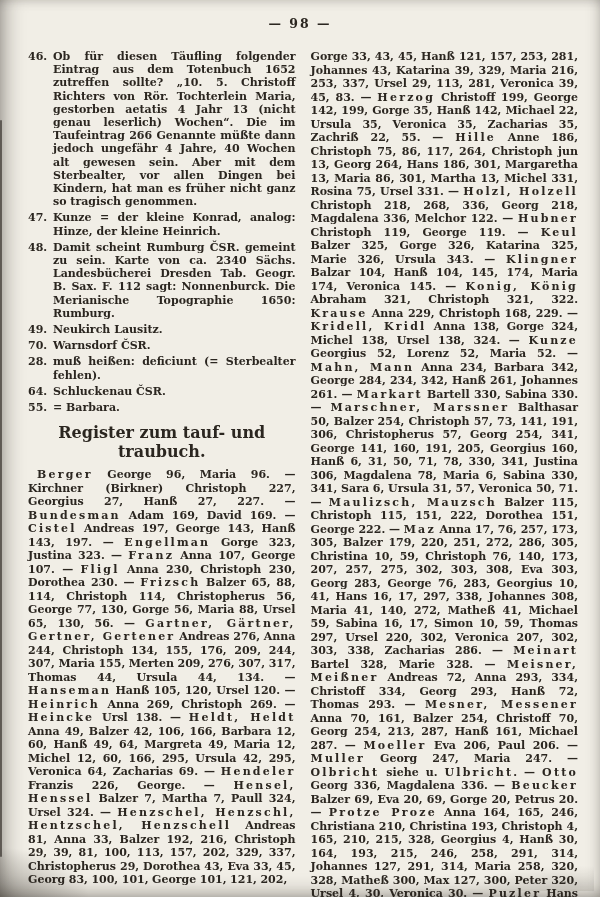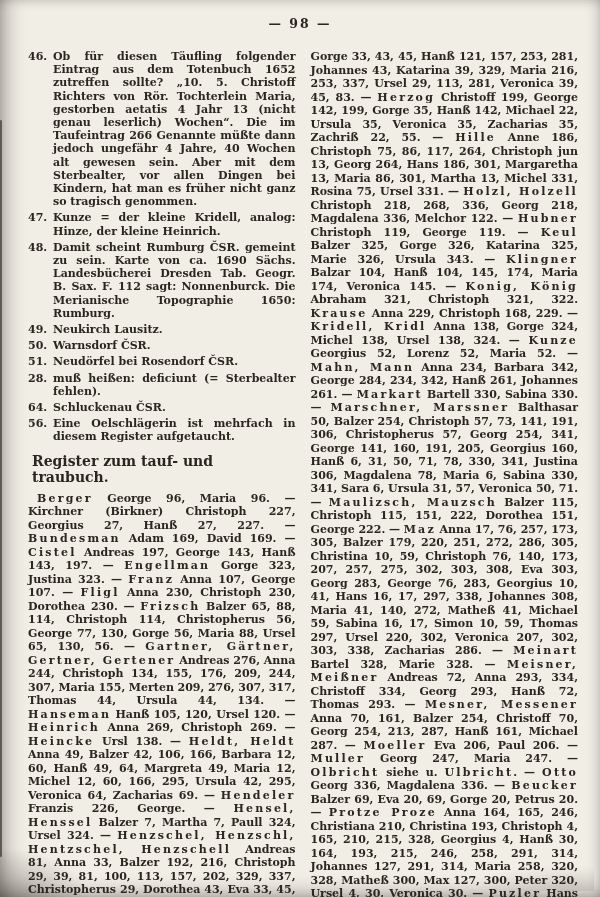--- a/index.html
+++ b/index.html
@@ -18,21 +18,21 @@
   .smudge-br { position:absolute; right:6px; bottom:6px; width:120px; height:26px;
     background:radial-gradient(ellipse at 80% 80%, rgba(30,25,18,.12), rgba(30,25,18,0) 70%); }
   .pageno { position:absolute; top:16px; left:0; right:0; text-align:center;
     font-size:12.5px; letter-spacing:2px; }
   .columns { position:absolute; top:50px; left:28px; width:550px; bottom:8px;
     display:flex; gap:15px; }
   .col { width:50%; }
   .fn { display:flex; margin-bottom:3px; font-size:11px; line-height:13.2px; }
   .fn-num { flex:0 0 22px; padding-right:3px; text-align:left; white-space:nowrap; }
   .fn-text { flex:1; text-align:justify; }
-  .register-heading { font-size:14px; margin:9px 4px 7px; }
+  .register-heading { text-align:center; font-size:16px; margin:9px 4px 7px; }
   .register { font-size:11px; line-height:13.5px; text-align:justify;
     word-spacing:-0.3px; }
   .register.indent-first { text-indent:9px; }
   .sp-name { letter-spacing:2.2px; }
 </style>
 </head>
 <body>
 
 <div class="page" style="background: rgb(241, 238, 230); color: rgb(43, 38, 32);">
   <div class="edge-line"></div>
@@ -43,49 +43,45 @@
 
   <div class="columns">
 
     <div class="col">
       <div class="fn">
         <span class="fn-num">46.</span>
         <span class="fn-text">Ob für diesen Täufling folgender Eintrag aus dem Totenbuch 1652 zutreffen sollte? „10. 5. Christoff Richters von Rör. Tochterlein Maria, gestorben aetatis 4 Jahr 13 (nicht genau leserlich) Wochen“. Die im Taufeintrag 266 Genannte müßte dann jedoch ungefähr 4 Jahre, 40 Wochen alt gewesen sein. Aber mit dem Sterbealter, vor allen Dingen bei Kindern, hat man es früher nicht ganz so tragisch genommen.</span>
       </div>
       <div class="fn">
         <span class="fn-num">47.</span>
-        <span class="fn-text">Kunze = der kleine Kridell, analog: Hinze, der kleine Heinrich.</span>
+        <span class="fn-text">Kunze = der kleine Konrad, analog: Hinze, der kleine Heinrich.</span>
       </div>
       <div class="fn">
         <span class="fn-num">48.</span>
-        <span class="fn-text">Damit scheint Rumburg ČSR. gemeint zu sein. Karte von ca. 1690 Sächs. Landesbücherei Dresden Tab. Geogr. B. Sax. F. 112 sagt: Nonnenburck. Die Merianische Topographie 1650: Rumburg.</span>
+        <span class="fn-text">Damit scheint Rumburg ČSR. gemeint zu sein. Karte von ca. 2340 Sächs. Landesbücherei Dresden Tab. Geogr. B. Sax. F. 112 sagt: Nonnenburck. Die Merianische Topographie 1650: Rumburg.</span>
       </div>
       <div class="fn">
         <span class="fn-num">49.</span>
         <span class="fn-text">Neukirch Lausitz.</span>
       </div>
       <div class="fn">
-        <span class="fn-num">50.</span>
+        <span class="fn-num">70.</span>
         <span class="fn-text">Warnsdorf ČSR.</span>
-      </div>
-      <div class="fn">
-        <span class="fn-num">51.</span>
-        <span class="fn-text">Neudörfel bei Rosendorf ČSR.</span>
       </div>
       <div class="fn">
         <span class="fn-num">28.</span>
         <span class="fn-text">muß heißen: deficiunt (= Sterbealter fehlen).</span>
       </div>
       <div class="fn">
         <span class="fn-num">64.</span>
         <span class="fn-text">Schluckenau ČSR.</span>
       </div>
       <div class="fn">
-        <span class="fn-num">56.</span>
-        <span class="fn-text">Eine Oelschlägerin ist mehrfach in diesem Register aufgetaucht.</span>
+        <span class="fn-num">55.</span>
+        <span class="fn-text">= Barbara.</span>
       </div>
 
       <div class="register-heading">Register zum tauf- und traubuch.</div>
 
       <div class="register indent-first"><span class="sp-name">Berger</span><span> George 96, Maria 96. — Kirchner (Birkner) Christoph 227, Georgius 27, Hanß 27, 227. — </span><span class="sp-name">Bundesman</span><span> Adam 169, David 169. — </span><span class="sp-name">Cistel</span><span> Andreas 197, George 143, Hanß 143, 197. — </span><span class="sp-name">Engellman</span><span> Gorge 323, Justina 323. — </span><span class="sp-name">Franz</span><span> Anna 107, George 107. — </span><span class="sp-name">Fligl</span><span> Anna 230, Christoph 230, Dorothea 230. — </span><span class="sp-name">Frizsch</span><span> Balzer 65, 88, 114, Christoph 114, Christopherus 56, George 77, 130, Gorge 56, Maria 88, Ursel 65, 130, 56. — </span><span class="sp-name">Gartner, Gärtner, Gertner, Gertener</span><span> Andreas 276, Anna 244, Christoph 134, 155, 176, 209, 244, 307, Maria 155, Merten 209, 276, 307, 317, Thomas 44, Ursula 44, 134. — </span><span class="sp-name">Hanseman</span><span> Hanß 105, 120, Ursel 120. — </span><span class="sp-name">Heinrich</span><span> Anna 269, Christoph 269. — </span><span class="sp-name">Heincke</span><span> Ursl 138. — </span><span class="sp-name">Heldt, Heldt</span><span> Anna 49, Balzer 42, 106, 166, Barbara 12, 60, Hanß 49, 64, Margreta 49, Maria 12, Michel 12, 60, 166, 295, Ursula 42, 295, Veronica 64, Zacharias 69. — </span><span class="sp-name">Hendeler</span><span> Franzis 226, George. — </span><span class="sp-name">Hensel, Henssel</span><span> Balzer 7, Martha 7, Paull 324, Ursel 324. — </span><span class="sp-name">Henzschel, Henzschl, Hentzschel, Henzschell</span><span> Andreas 81, Anna 33, Balzer 192, 216, Christoph 29, 39, 81, 100, 113, 157, 202, 329, 337, Christopherus 29, Dorothea 43, Eva 33, 45, Georg 83, 100, 101, George 101, 121, 202,</span></div>
     </div>
 
     <div class="col">
       <div class="register"><span>Gorge 33, 43, 45, Hanß 121, 157, 253, 281, Johannes 43, Katarina 39, 329, Maria 216, 253, 337, Ursel 29, 113, 281, Veronica 39, 45, 83. — </span><span class="sp-name">Herzog</span><span> Christoff 199, George 142, 199, Gorge 35, Hanß 142, Michael 22, Ursula 35, Veronica 35, Zacharias 35, Zachriß 22, 55. — </span><span class="sp-name">Hille</span><span> Anne 186, Christoph 75, 86, 117, 264, Christoph jun 13, Georg 264, Hans 186, 301, Margaretha 13, Maria 86, 301, Martha 13, Michel 331, Rosina 75, Ursel 331. — </span><span class="sp-name">Holzl, Holzell</span><span> Christoph 218, 268, 336, Georg 218, Magdalena 336, Melchor 122. — </span><span class="sp-name">Hubner</span><span> Christoph 119, George 119. — </span><span class="sp-name">Keul</span><span> Balzer 325, Gorge 326, Katarina 325, Marie 326, Ursula 343. — </span><span class="sp-name">Klingner</span><span> Balzar 104, Hanß 104, 145, 174, Maria 174, Veronica 145. — </span><span class="sp-name">Konig, König</span><span> Abraham 321, Christoph 321, 322. </span><span class="sp-name">Krause</span><span> Anna 229, Christoph 168, 229. — </span><span class="sp-name">Kridell, Kridl</span><span> Anna 138, Gorge 324, Michel 138, Ursel 138, 324. — </span><span class="sp-name">Kunze</span><span> Georgius 52, Lorenz 52, Maria 52. — </span><span class="sp-name">Mahn, Mann</span><span> Anna 234, Barbara 342, George 284, 234, 342, Hanß 261, Johannes 261. — </span><span class="sp-name">Markart</span><span> Bartell 330, Sabina 330. — </span><span class="sp-name">Marschner, Marssner</span><span> Balthasar 50, Balzer 254, Christoph 57, 73, 141, 191, 306, Christopherus 57, Georg 254, 341, George 141, 160, 191, 205, Georgius 160, Hanß 6, 31, 50, 71, 78, 330, 341, Justina 306, Magdalena 78, Maria 6, Sabina 330, 341, Sara 6, Ursula 31, 57, Veronica 50, 71. — </span><span class="sp-name">Maulizsch, Mauzsch</span><span> Balzer 115, Christoph 115, 151, 222, Dorothea 151, George 222. — </span><span class="sp-name">Maz</span><span> Anna 17, 76, 257, 173, 305, Balzer 179, 220, 251, 272, 286, 305, Christina 10, 59, Christoph 76, 140, 173, 207, 257, 275, 302, 303, 308, Eva 303, Georg 283, George 76, 283, Georgius 10, 41, Hans 16, 17, 297, 338, Johannes 308, Maria 41, 140, 272, Matheß 41, Michael 59, Sabina 16, 17, Simon 10, 59, Thomas 297, Ursel 220, 302, Veronica 207, 302, 303, 338, Zacharias 286. — </span><span class="sp-name">Meinart</span><span> Bartel 328, Marie 328. — </span><span class="sp-name">Meisner, Meißner</span><span> Andreas 72, Anna 293, 334, Christoff 334, Georg 293, Hanß 72, Thomas 293. — </span><span class="sp-name">Mesner, Messener</span><span> Anna 70, 161, Balzer 254, Christoff 70, Georg 254, 213, 287, Hanß 161, Michael 287. — </span><span class="sp-name">Moeller</span><span> Eva 206, Paul 206. — </span><span class="sp-name">Muller</span><span> Georg 247, Maria 247. — </span><span class="sp-name">Olbricht</span><span> siehe u. </span><span class="sp-name">Ulbricht</span><span>. — </span><span class="sp-name">Otto</span><span> Georg 336, Magdalena 336. — </span><span class="sp-name">Beucker</span><span> Balzer 69, Eva 20, 69, Gorge 20, Petrus 20. — </span><span class="sp-name">Protze Proze</span><span> Anna 164, 165, 246, Christiana 210, Christina 193, Christoph 4, 165, 210, 215, 328, Georgius 4, Hanß 30, 164, 193, 215, 246, 258, 291, 314, Johannes 127, 291, 314, Maria 258, 320, 328, Matheß 300, Max 127, 300, Peter 320, Ursel 4, 30, Veronica 30. — </span><span class="sp-name">Puzler</span><span> Hans 327, Marie 327. — </span></div>
     </div>

